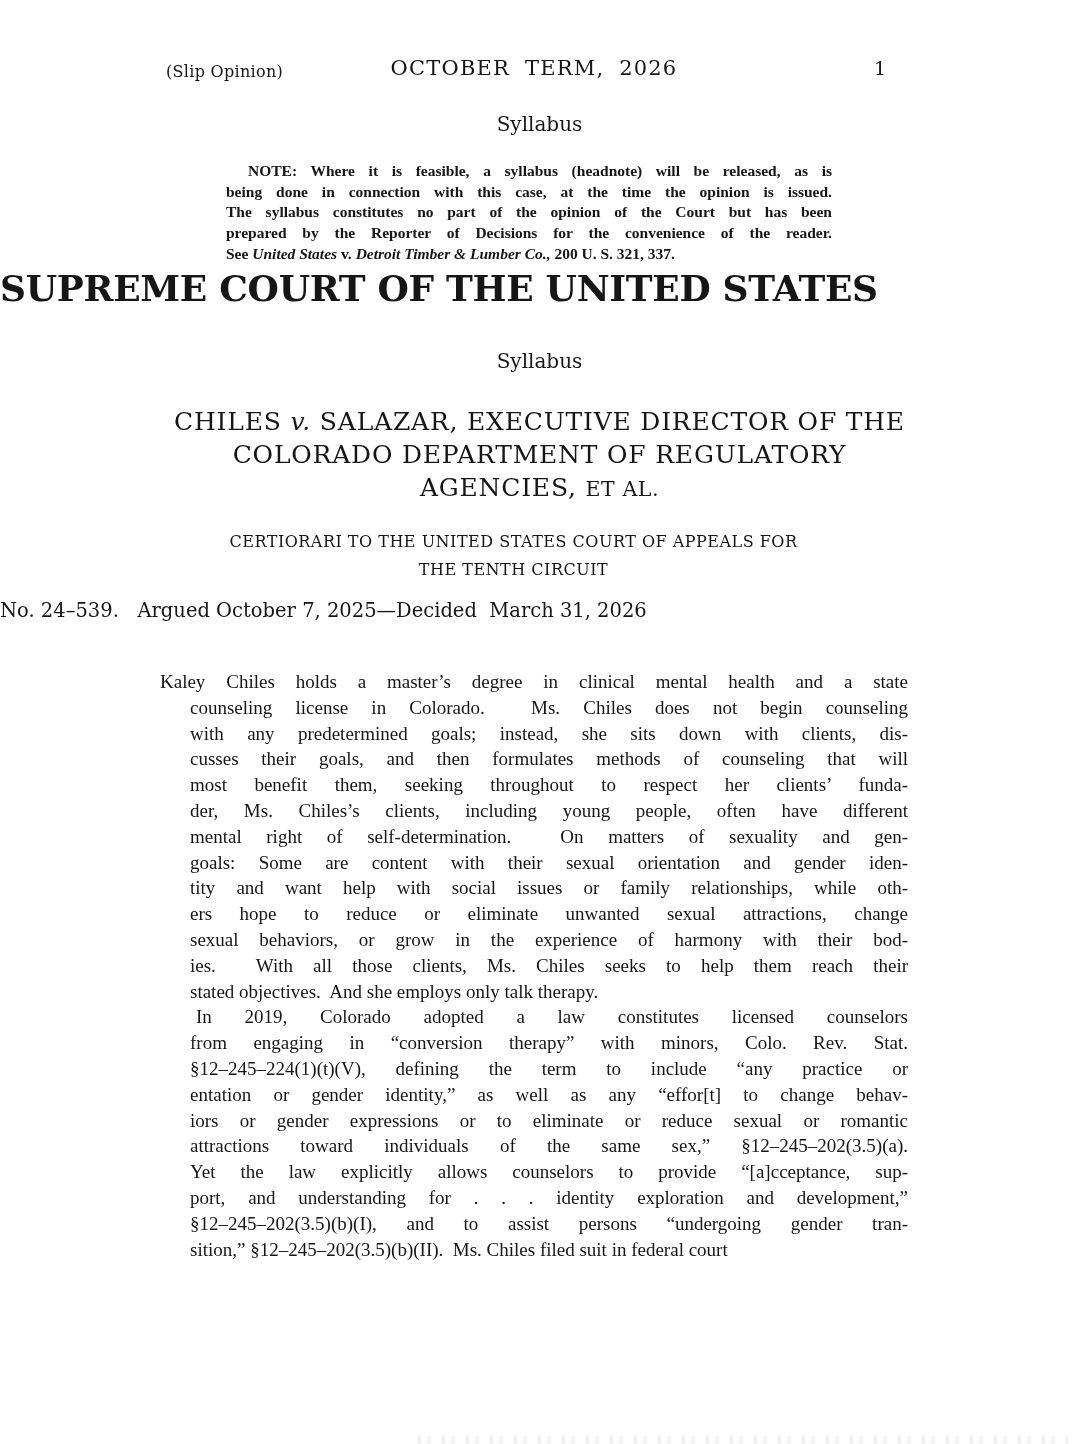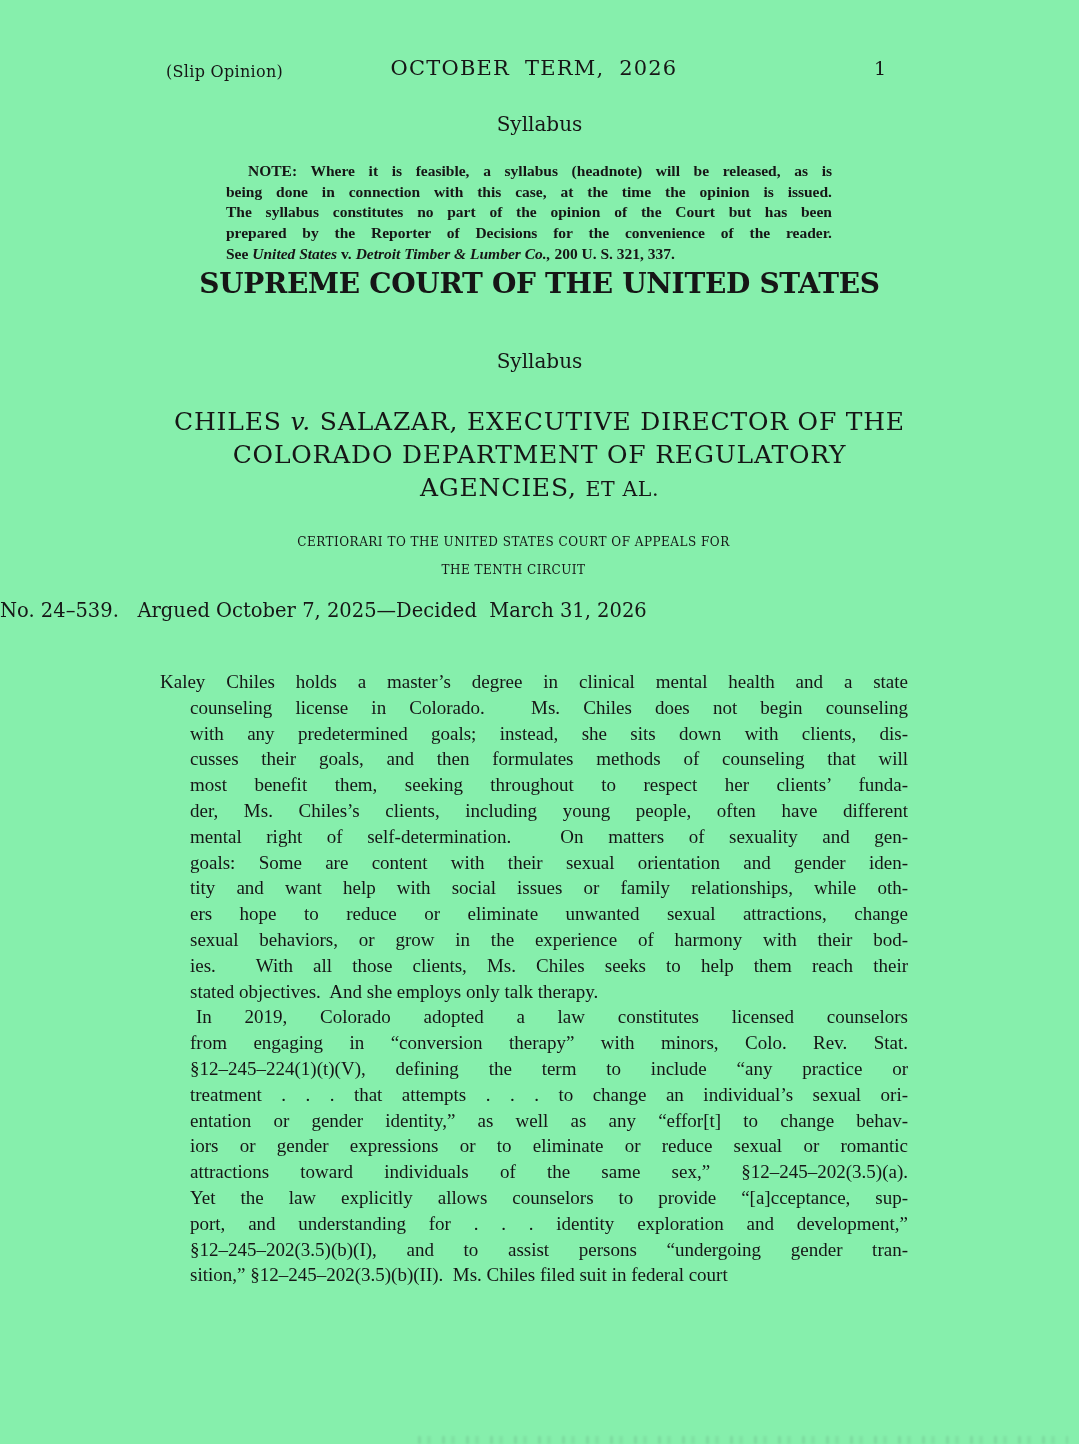--- a/index.html
+++ b/index.html
@@ -4,21 +4,21 @@
 <style>
   html, body {
     margin: 0;
     padding: 0;
     background: #e8e8e8;
   }
   .page {
     position: relative;
     width: 1079px;
     height: 1444px;
-    background: #86efac;
+    background: #ffffff;
     overflow: hidden;
     color: #161616;
     font-family: "DejaVu Serif", serif;
   }
 
   
   .header-row {
     position: absolute;
     top: 56px;
     left: 160px;
@@ -57,22 +57,21 @@
     left: 0;
     width: 1079px;
     text-align: center;
     font-size: 20px;
   }
   .court-title {
     position: absolute;
     top: 267px;
     left: 0;
     width: 1079px;
-    text-align: center;
-    font-size: 28px;
+    font-size: 36px;
     font-weight: bold;
     letter-spacing: -0.3px;
     white-space: nowrap;
   }
   .syllabus-mid {
     position: absolute;
     top: 349px;
     left: 0;
     width: 1079px;
     text-align: center;
@@ -103,21 +102,21 @@
     letter-spacing: 0.8px;
     line-height: 33px;
   }
   .case-title .line { text-align: center; text-align-last: center; }
 
   .certiorari {
     position: absolute;
     top: 528px;
     left: 0;
     width: 1027px;
-    font-size: 12px;
+    font-size: 16px;
     letter-spacing: 0.5px;
     line-height: 28px;
   }
   .certiorari .line { text-align: center; text-align-last: center; }
 
   .docket-line {
     position: absolute;
     top: 599px;
     left: 0;
     width: 1079px;
@@ -215,21 +214,20 @@
         <div class="line">tity and want help with social issues or family relationships, while oth-</div>
         <div class="line">ers hope to reduce or eliminate unwanted sexual attractions, change</div>
         <div class="line">sexual behaviors, or grow in the experience of harmony with their bod-</div>
         <div class="line">ies.&nbsp; With all those clients, Ms. Chiles seeks to help them reach their</div>
         <div class="line line-last">stated objectives.&nbsp; And she employs only talk therapy.</div>
       </div>
     <div class="para para-indent">
         <div class="line line-first">In 2019, Colorado adopted a law constitutes licensed counselors</div>
         <div class="line">from engaging in “conversion therapy” with minors, Colo. Rev. Stat.</div>
         <div class="line">§12–245–224(1)(t)(V), defining the term to include “any practice or</div>
-        <div class="line">treatment . . . that attempts . . . to change an individual’s sexual ori-</div>
         <div class="line">entation or gender identity,” as well as any “effor[t] to change behav-</div>
         <div class="line">iors or gender expressions or to eliminate or reduce sexual or romantic</div>
         <div class="line">attractions toward individuals of the same sex,” §12–245–202(3.5)(a).</div>
         <div class="line">Yet the law explicitly allows counselors to provide “[a]cceptance, sup-</div>
         <div class="line">port, and understanding for . . . identity exploration and development,”</div>
         <div class="line">§12–245–202(3.5)(b)(I), and to assist persons “undergoing gender tran-</div>
         <div class="line line-last">sition,” §12–245–202(3.5)(b)(II).&nbsp; Ms. Chiles filed suit in federal court</div>
       </div>
   </div>
 

